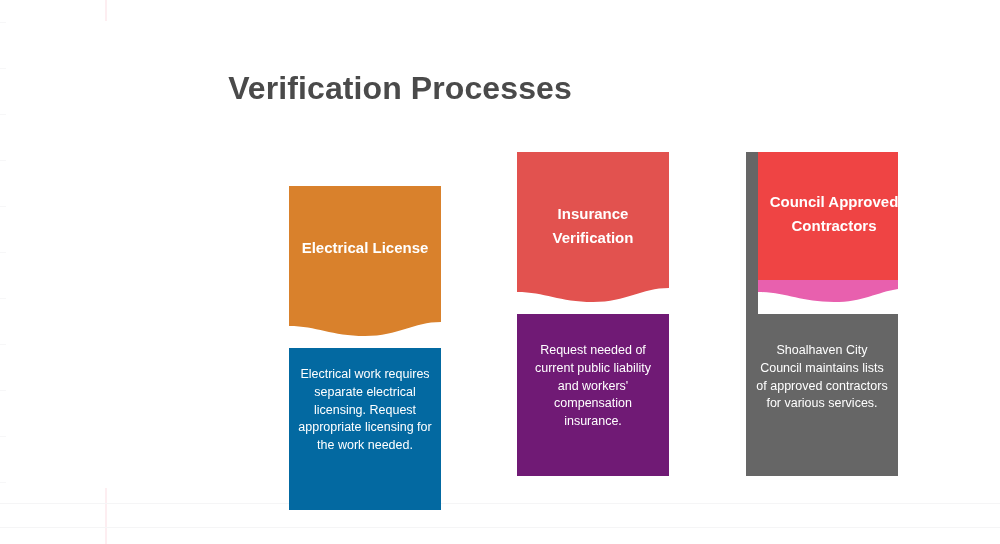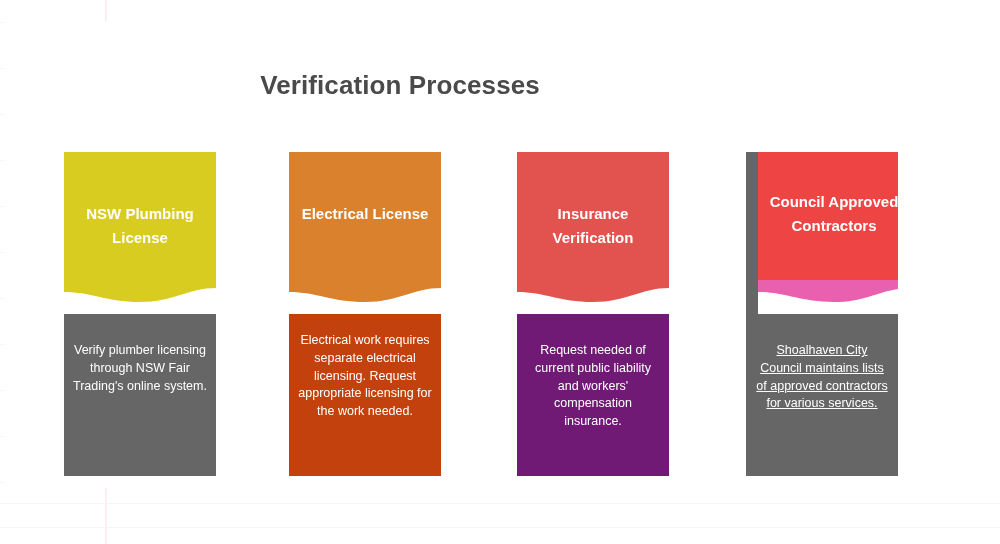--- a/index.html
+++ b/index.html
@@ -53,21 +53,21 @@
     background: #f7f7f8;
   }
 
   
   #page-title {
     position: absolute;
     top: 70px;
     left: 0;
     width: 800px;
     text-align: center;
-    font-size: 26px;
+    font-size: 32px;
     font-weight: bold;
     color: #4a4a4a;
     letter-spacing: 0.1px;
   }
 
   
   #cards {
     position: absolute;
     top: 152px;
     left: 64px;
@@ -144,32 +144,22 @@
   <div class="guide-tick" style="top:344px;"></div>
   <div class="guide-tick" style="top:390px;"></div>
   <div class="guide-tick" style="top:436px;"></div>
   <div class="guide-tick" style="top:482px;"></div>
 </div>
 
 <div id="page-title" style="color: rgb(74, 74, 74);">Verification Processes</div>
 
 <div id="cards">
 
-  <div class="card card-0" style="background: rgb(102, 102, 102);">
-    <div class="card-head" style="background: rgb(217, 204, 33);">
-      <svg class="card-wave" viewBox="0 0 152 34" preserveAspectRatio="none">
-        <path d="M0,0 L152,0 L152,34 L0,34 Z" fill="#ffffff"></path>
-        <path d="M0,0 L152,0 L152,8 C124,8 110,22 76,22 C42,22 28,12 0,12 Z" fill="#d9cc21"></path>
-      </svg>
-      <div class="card-title">NSW Plumbing License</div>
-    </div>
-    <div class="card-body" style="top:190px;">Verify plumber licensing through NSW Fair Trading's online system.</div>
-  </div>
 
-  <div class="card card-1" style="background: #c2410c;">
+  <div class="card card-1" style="background: #0369a1; margin-top: 34px;">
     <div class="card-head" style="background: rgb(217, 129, 44);">
       <svg class="card-wave" viewBox="0 0 152 34" preserveAspectRatio="none">
         <path d="M0,0 L152,0 L152,34 L0,34 Z" fill="#ffffff"></path>
         <path d="M0,0 L152,0 L152,8 C124,8 110,22 76,22 C42,22 28,12 0,12 Z" fill="#d9812c"></path>
       </svg>
       <div class="card-title">Electrical License</div>
     </div>
     <div class="card-body" style="top:180px;">Electrical work requires separate electrical licensing. Request appropriate licensing for the work needed.</div>
   </div>
 
@@ -185,16 +175,16 @@
   </div>
 
   <div class="card card-3" style="background: rgb(102, 102, 102);">
     <div class="card-head" style="background: #ef4444; margin-left: 12px;">
       <svg class="card-wave" viewBox="0 0 152 34" preserveAspectRatio="none">
         <path d="M0,0 L152,0 L152,34 L0,34 Z" fill="#ffffff"></path>
         <path d="M0,0 L152,0 L152,8 C124,8 110,22 76,22 C42,22 28,12 0,12 Z" fill="#e860ae"></path>
       </svg>
       <div class="card-title three-line">Council Approved Contractors</div>
     </div>
-    <div class="card-body" style="top:190px;text-decoration:underline;">Shoalhaven City Council maintains lists of approved contractors for various services.</div>
+    <div class="card-body" style="top:190px;">Shoalhaven City Council maintains lists of approved contractors for various services.</div>
   </div>
 
 </div>
 
 </body></html>

